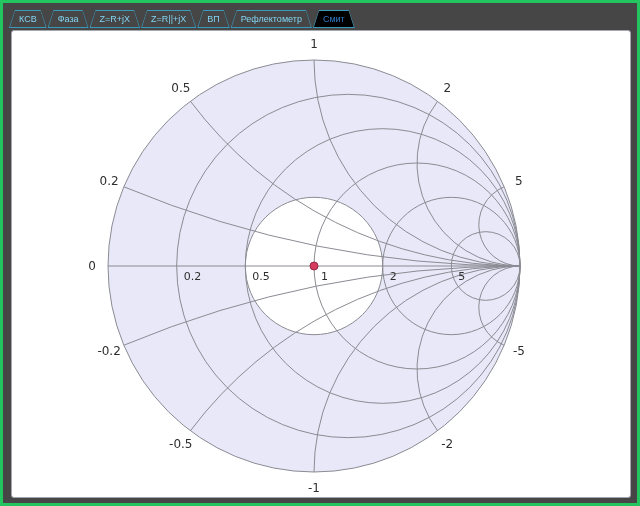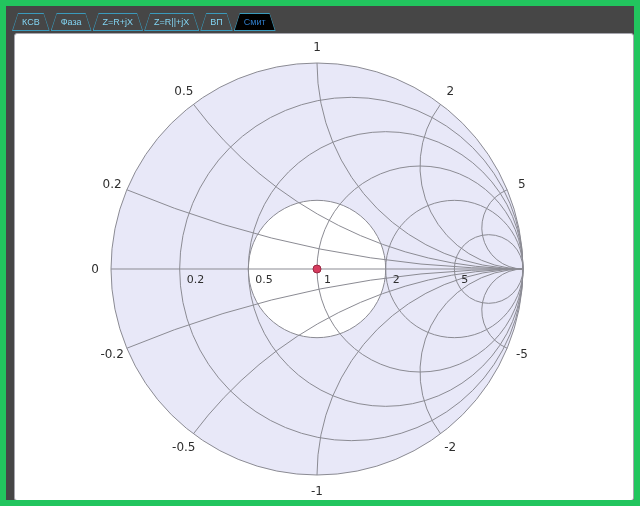--- a/index.html
+++ b/index.html
@@ -1,17 +1,17 @@
 <!DOCTYPE html>
 <html><head>
 <meta charset="utf-8">
 <style>
   html,body{margin:0;padding:0}
   body{width:640px;height:506px;background:#303030;font-family:"Liberation Sans",sans-serif}
-  .window{position:relative;width:640px;height:506px;box-sizing:border-box;background:#464646;border:6px solid #22c55e;overflow:hidden}
+  .window{position:relative;width:640px;height:506px;box-sizing:border-box;background:#464646;border:3px solid #22c55e;overflow:hidden}
   .tabbar{position:absolute;left:6px;top:6px;display:flex;align-items:flex-end;height:19px}
   .tab{position:relative;height:18px;margin-right:1px;clip-path:polygon(6px 0,calc(100% - 6px) 0,100% 100%,0 100%);background:#3a9abc;cursor:pointer;display:inline-flex}
   .tab-inner{display:flex;align-items:center;margin:1px;padding:0 9px;clip-path:polygon(5px 0,calc(100% - 5px) 0,100% 100%,0 100%);background:#464646;font-size:9px;line-height:16px;color:#82d4f2;white-space:nowrap}
   .tab.active .tab-inner{background:#000000;color:#2f7cc9}
   .panel{position:absolute;left:8px;top:27px;width:620px;height:468px;box-sizing:border-box;background:#ffffff;border:1px solid #a6a6ae;border-radius:3px;overflow:hidden}
   svg{display:block;width:100%;height:100%}
   text{font-family:"DejaVu Sans","Liberation Sans",sans-serif}
 </style>
 </head>
 <body>
@@ -25,20 +25,23 @@
       <span class="tab-inner">Фаза</span>
     </div>
     <div class="tab">
       <span class="tab-inner">Z=R+jX</span>
     </div>
     <div class="tab">
       <span class="tab-inner">Z=R||+jX</span>
     </div>
     <div class="tab">
       <span class="tab-inner">ВП</span>
+    </div>
+    <div class="tab">
+      <span class="tab-inner">Рефлектометр</span>
     </div>
     <div class="tab active">
       <span class="tab-inner">Смит</span>
     </div>
   </div>
 
   <div class="panel">
     <svg id="smith-svg" viewBox="0 0 618 466" preserveAspectRatio="xMidYMid meet">
         <circle cx="302" cy="235" r="206" fill="#e8e8f8" stroke="#8b8b93" stroke-width="1"></circle>
         <circle cx="302" cy="235" r="68.7" fill="#ffffff" stroke="#8b8b93" stroke-width="1"></circle>

